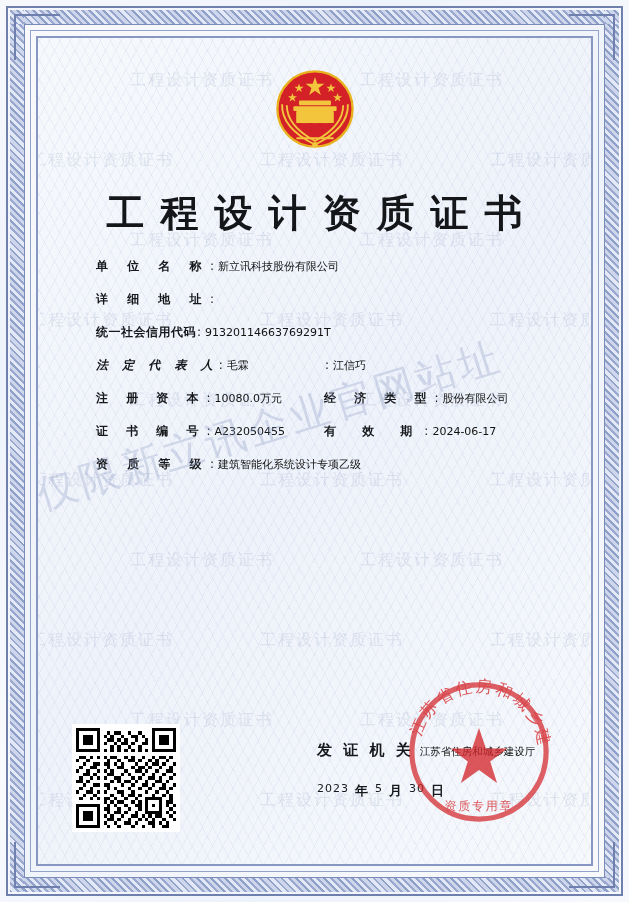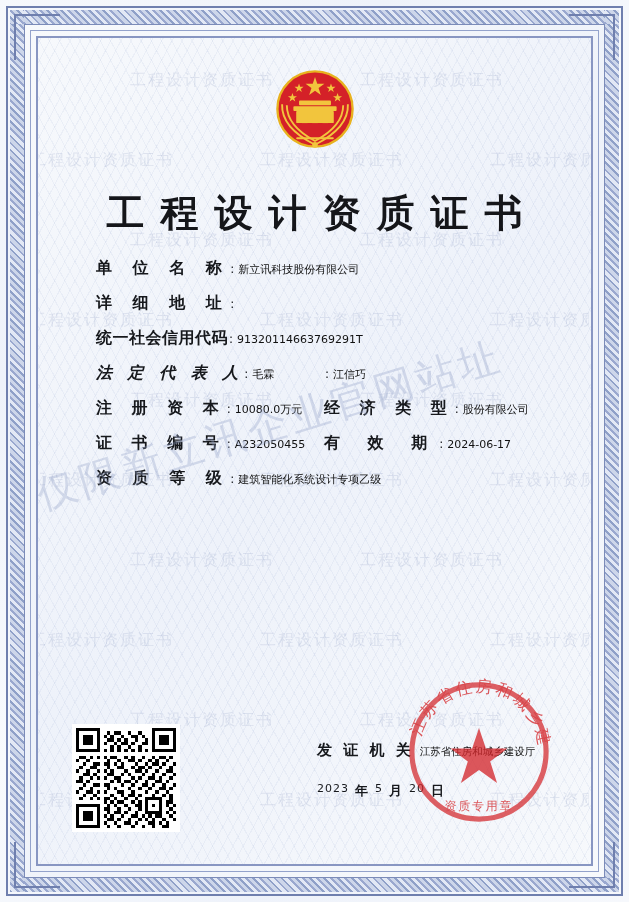--- a/index.html
+++ b/index.html
@@ -143,21 +143,21 @@
   .row {
     display: flex;
     align-items: baseline;
     margin-bottom: 14px;
     min-height: 19px;
   }
   .row.two > .pair { display: flex; align-items: baseline; }
   .row.two > .pair:first-child { width: 228px; }
 
   .lbl {
-    font-size: 16px;
+    font-size: 12px;
     font-weight: bold;
     color: #16181c;
     white-space: nowrap;
     font-family: "DejaVu Sans", sans-serif;
   }
   .lbl.sp5  { letter-spacing: 7.5px; }
   .lbl.sp4  { letter-spacing: 5px; font-style: italic; }
   .lbl.sp0  { letter-spacing: 0.5px; text-align: center; }
   .lbl.sp3  { letter-spacing: 7px; }
   .colon { font-size: 12px; color: #16181c; margin: 0 2px 0 1px; }
@@ -615,21 +615,21 @@
   <div class="issuer">
     <div class="line1">
       <span class="i-lbl">发 证 机 关</span>
       <span class="i-val">江苏省住房和城乡建设厅</span>
     </div>
     <div class="line2">
       <span class="d-num">2023</span>
       <span class="d-unit">年</span>
       <span class="d-num">5</span>
       <span class="d-unit">月</span>
-      <span class="d-num">20</span>
+      <span class="d-num">30</span>
       <span class="d-unit">日</span>
     </div>
   </div>
 
   <div class="seal">
     <svg viewBox="0 0 200 200" width="172" height="172">
       <defs>
         <path id="sealArc" d="M 30 100 A 70 70 0 1 1 170 100" fill="none"></path>
       </defs>
       <circle cx="100" cy="100" r="78" fill="none" stroke="#d4262a" stroke-width="6" opacity="0.85"></circle>

